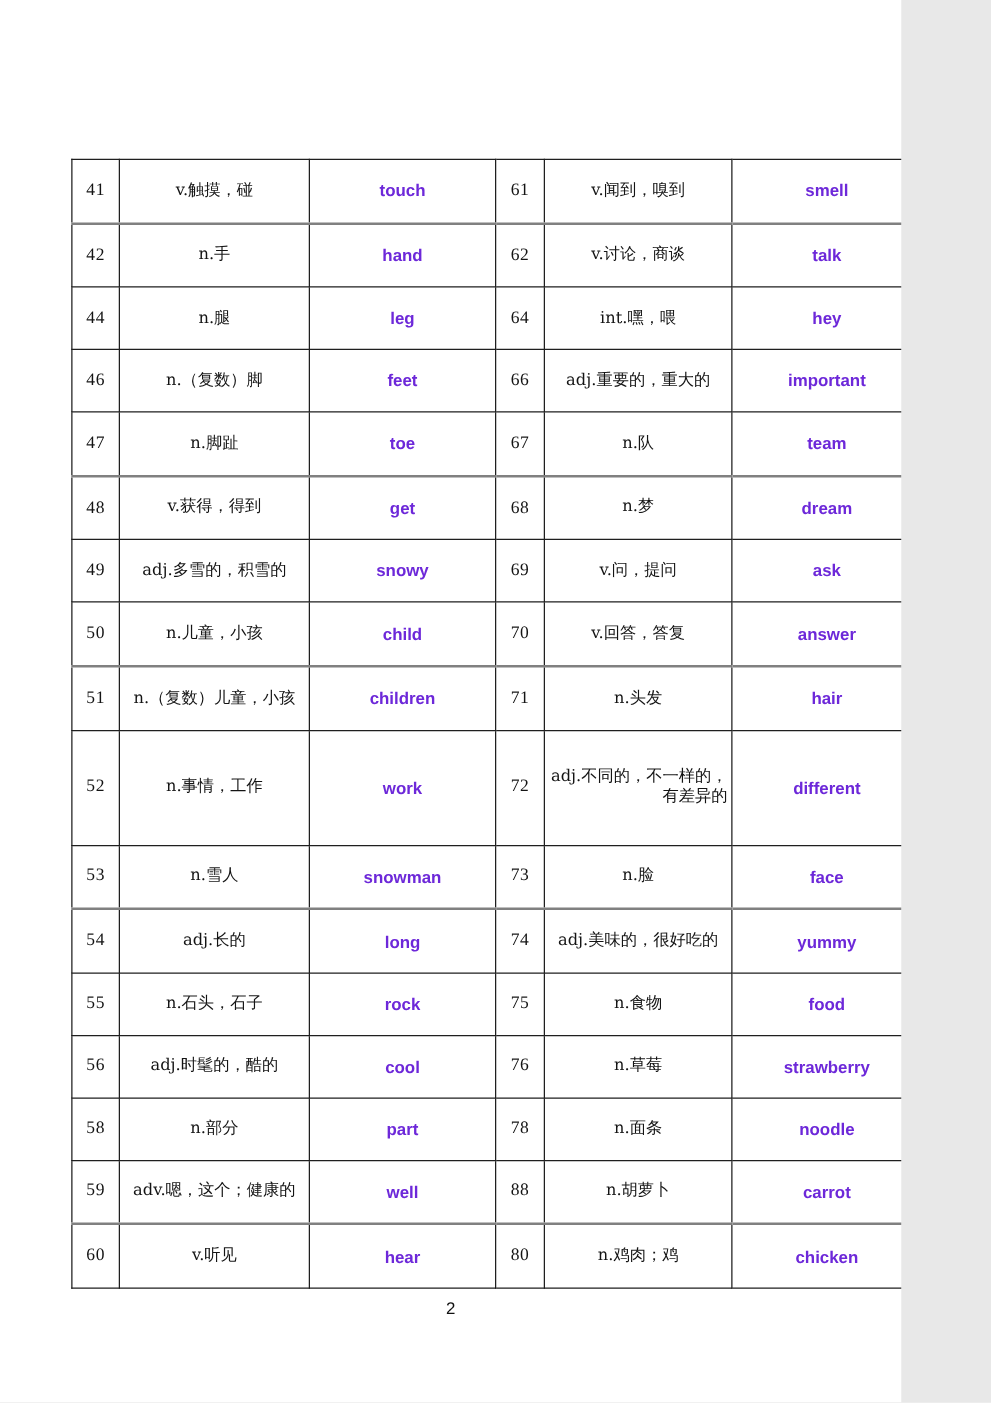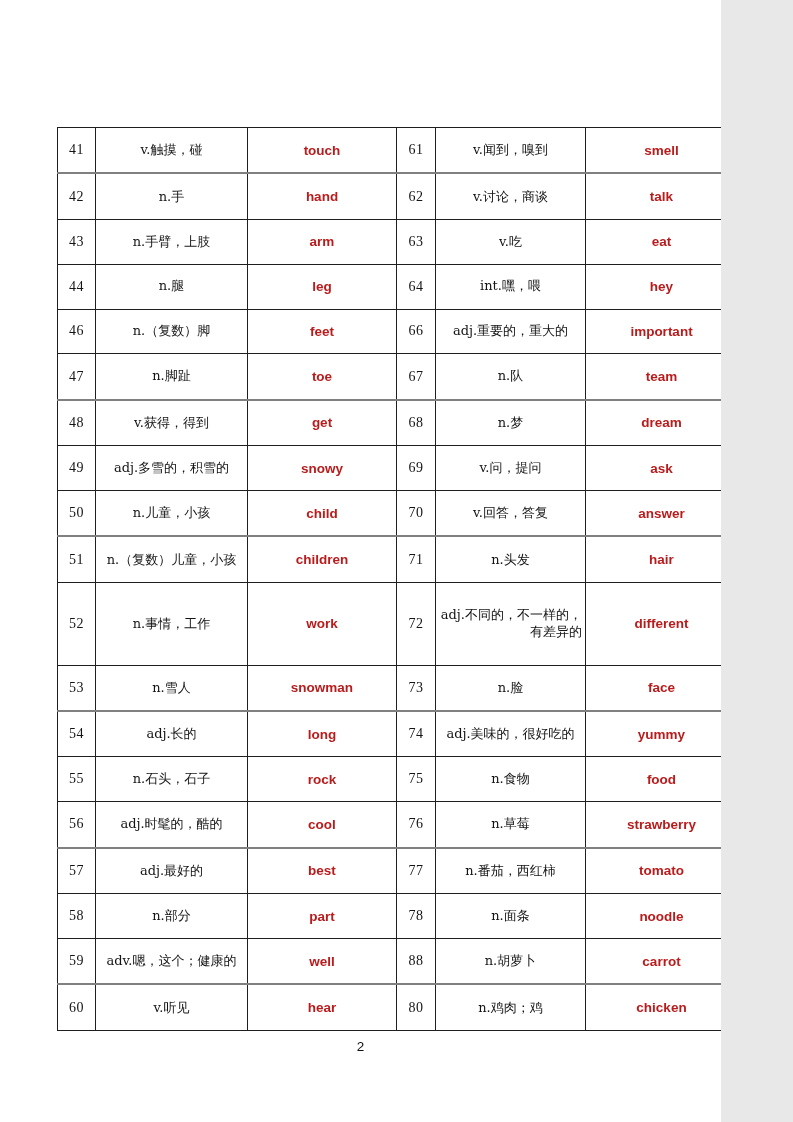--- a/index.html
+++ b/index.html
@@ -38,21 +38,21 @@
   td.cn {
     font-family:"DejaVu Serif", serif;
     font-size:13px;
     line-height:1.25;
   }
   td.cn.wrapleft { text-align:right; padding-left:4px; }
   td.en {
     font-family:"Liberation Sans", sans-serif;
     font-size:13.5px;
     font-weight:600;
-    color:#b91c1c;
+    color:#6d28d9;
   }
   .page-number {
     position:absolute;
     top:1039px; left:0;
     width:100%;
     text-align:center;
     font-family:"Liberation Sans", sans-serif;
     font-size:13.5px;
     color:#111;
   }
@@ -81,28 +81,20 @@
       </tr>
       <tr class="grp">
         <td class="num">42</td>
         <td class="cn">n.手</td>
         <td class="en">hand</td>
         <td class="num">62</td>
         <td class="cn">v.讨论，商谈</td>
         <td class="en">talk</td>
       </tr>
       <tr>
-        <td class="num">43</td>
-        <td class="cn">n.手臂，上肢</td>
-        <td class="en">arm</td>
-        <td class="num">63</td>
-        <td class="cn">v.吃</td>
-        <td class="en">eat</td>
-      </tr>
-      <tr>
         <td class="num">44</td>
         <td class="cn">n.腿</td>
         <td class="en">leg</td>
         <td class="num">64</td>
         <td class="cn">int.嘿，喂</td>
         <td class="en">hey</td>
       </tr>
       <tr>
         <td class="num">46</td>
         <td class="cn">n.（复数）脚</td>
@@ -184,28 +176,20 @@
         <td class="en">food</td>
       </tr>
       <tr>
         <td class="num">56</td>
         <td class="cn">adj.时髦的，酷的</td>
         <td class="en">cool</td>
         <td class="num">76</td>
         <td class="cn">n.草莓</td>
         <td class="en">strawberry</td>
       </tr>
-      <tr class="grp">
-        <td class="num">57</td>
-        <td class="cn">adj.最好的</td>
-        <td class="en">best</td>
-        <td class="num">77</td>
-        <td class="cn">n.番茄，西红柿</td>
-        <td class="en">tomato</td>
-      </tr>
       <tr>
         <td class="num">58</td>
         <td class="cn">n.部分</td>
         <td class="en">part</td>
         <td class="num">78</td>
         <td class="cn">n.面条</td>
         <td class="en">noodle</td>
       </tr>
       <tr>
         <td class="num">59</td>

